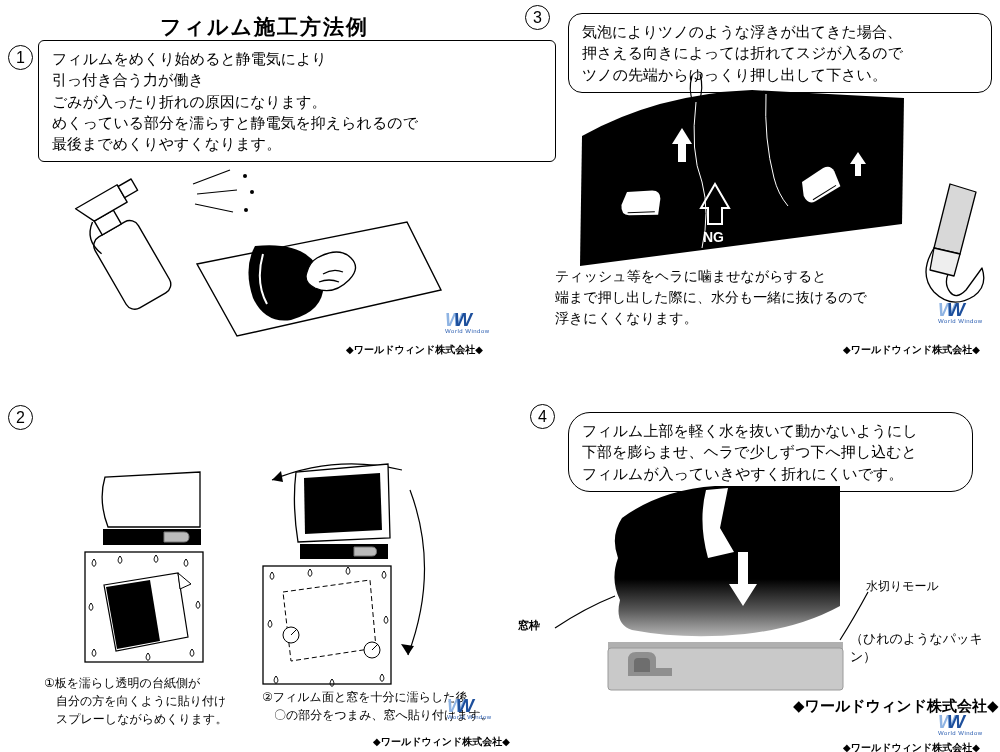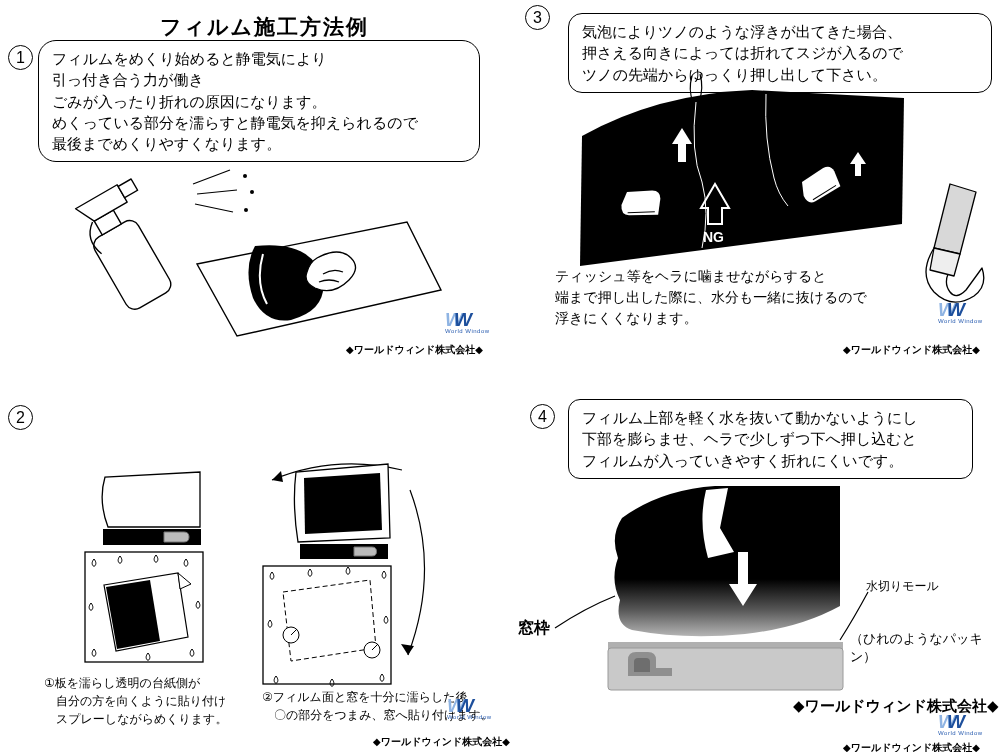--- a/index.html
+++ b/index.html
@@ -8,40 +8,40 @@
   .canvas { position:relative; width:1000px; height:752px; background:#fff; overflow:hidden; }
   .abs { position:absolute; }
   .title { font-size:21px; font-weight:700; letter-spacing:2px;margin-top:9px; }
   .stepnum { width:25px; height:25px; border:1.7px solid #000; border-radius:50%;
              display:flex; align-items:center; justify-content:center;
              font-size:16px; line-height:1; background:#fff; }
   .bubble { border:1.7px solid #000; padding:7px 13px; font-size:15px;
             line-height:1.42; white-space:pre-line; background:#fff; }
   .note { font-size:14px; line-height:1.5; white-space:pre-line; }
   .caption { font-size:12px; line-height:1.5; white-space:pre-line; }
-  .frame-label { font-weight:700; font-size:16px; }
+  .frame-label { font-weight:700; font-size:11px; }
   .mold-label { font-size:12px; }
   .mold-sub { font-size:13px;margin-top:29px; }
   .company { font-size:10px; font-weight:700; white-space:nowrap; }
   .company-lg { font-size:15px; font-weight:700; white-space:nowrap; }
   .wwlogo { text-align:left; line-height:1; }
   .wwmark span { font-weight:700; font-style:italic; font-size:19px; }
   .w1 { color:#8fb4e3; }
   .w2 { color:#1d4f9c; margin-left:-9px; }
   .wwtext { font-size:6px; color:#2a5db0; margin-top:-1px; letter-spacing:0.5px; }
 </style>
 </head>
 <body>
 
 <div class="canvas">
 
   <div class="abs title" style="left:160px;top:4px">フィルム施工方法例</div>
 
   <div class="abs stepnum" style="left:8px;top:45px">1</div>
-  <div class="abs bubble" style="left:38px;top:40px;width:442px;border-radius:18px">フィルムをめくり始めると静電気により
+  <div class="abs bubble" style="left:38px;top:40px;width:518px;border-radius:6px">フィルムをめくり始めると静電気により
 引っ付き合う力が働き
 ごみが入ったり折れの原因になります。
 めくっている部分を濡らすと静電気を抑えられるので
 最後までめくりやすくなります。</div>
 
   <svg class="abs" style="left:55px;top:162px" width="400" height="180" viewBox="0 0 400 180">
     <g stroke="#000" stroke-width="1.4" fill="#fff" stroke-linejoin="round">
       <g transform="rotate(-30 75 95)">
         <rect x="48" y="62" width="50" height="82" rx="10"></rect>
         <rect x="62" y="46" width="22" height="16"></rect>
@@ -203,21 +203,21 @@
   <div class="abs caption" style="left:262px;top:688px">②フィルム面と窓を十分に濡らした後
 　〇の部分をつまみ、窓へ貼り付けます。</div>
 
   <div class="abs wwlogo" style="left:447px;top:696px">
     <div class="wwmark"><span class="w1">W</span><span class="w2">W</span></div>
     <div class="wwtext">World Window</div>
   </div>
   <div class="abs company" style="left:373px;top:735px">◆ワールドウィンド株式会社◆</div>
 
   <div class="abs stepnum" style="left:530px;top:404px">4</div>
-  <div class="abs bubble" style="left:568px;top:399px;width:405px;border-radius:12px">フィルム上部を軽く水を抜いて動かないようにし
+  <div class="abs bubble" style="left:568px;top:412px;width:405px;border-radius:22px">フィルム上部を軽く水を抜いて動かないようにし
 下部を膨らませ、ヘラで少しずつ下へ押し込むと
 フィルムが入っていきやすく折れにくいです。</div>
 
   <svg class="abs" style="left:510px;top:460px" width="490" height="245" viewBox="0 0 490 245">
     <defs>
       <linearGradient id="filmgrad4" x1="0" y1="0" x2="0" y2="1">
         <stop offset="0" stop-color="#000"></stop>
         <stop offset="0.62" stop-color="#000"></stop>
         <stop offset="0.82" stop-color="#555"></stop>
         <stop offset="1" stop-color="#b5b5b5"></stop>

